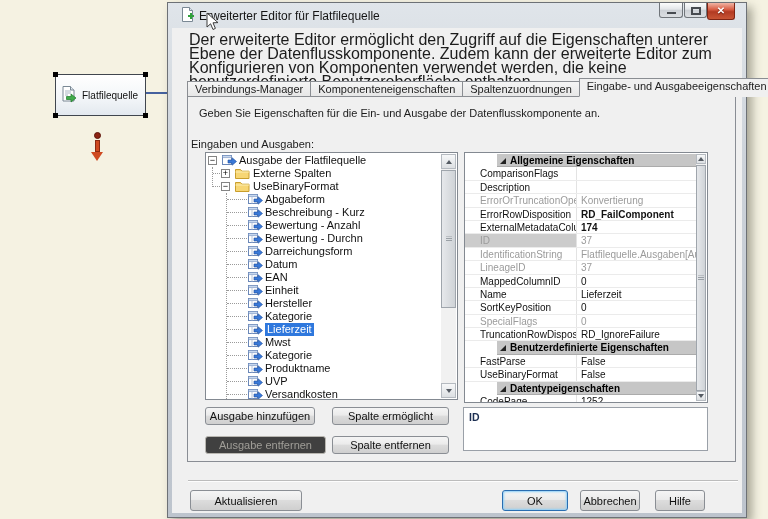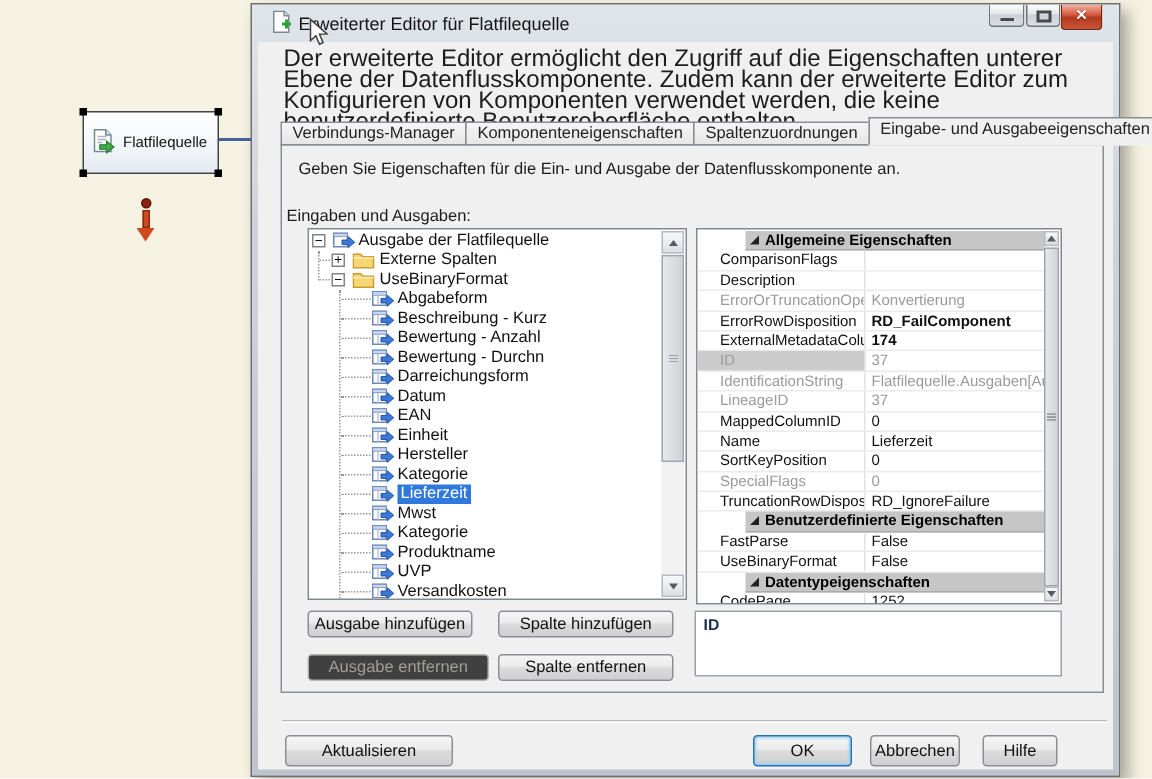--- a/index.html
+++ b/index.html
@@ -359,21 +359,21 @@
       <div class="sb-thumb" style="top:16px;height:138px;">
           <span class="grip"></span>
         </div>
       <div class="sb-btn down">
           <span class="tri down"></span>
         </div>
     </div>
   </div>
 
   <button class="btn b-addout">Ausgabe hinzufügen</button>
-  <button class="btn b-addcol">Spalte hinzufügen</button>
+  <button class="btn b-addcol">Spalte ermöglicht</button>
   <button class="btn b-remout disabled" disabled="">Ausgabe entfernen</button>
   <button class="btn b-remcol">Spalte entfernen</button>
 
   <div class="pgrid">
     <div class="pgrid-rows" id="pgrid-rows">
         <div class="pg-header"><span class="pg-tri"></span>Allgemeine Eigenschaften</div>
         <div class="pg-row">
           <div class="pg-name">ComparisonFlags</div>
           <div class="pg-val"></div>
         </div>

